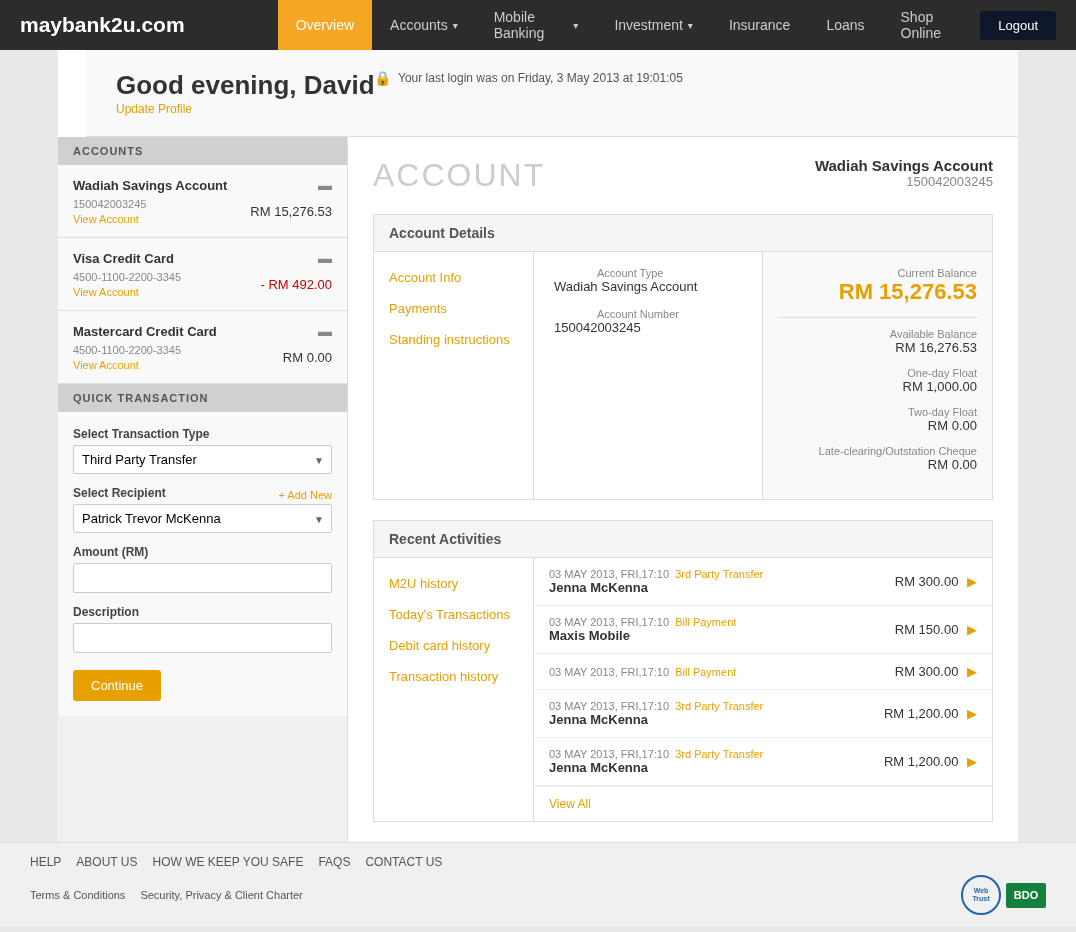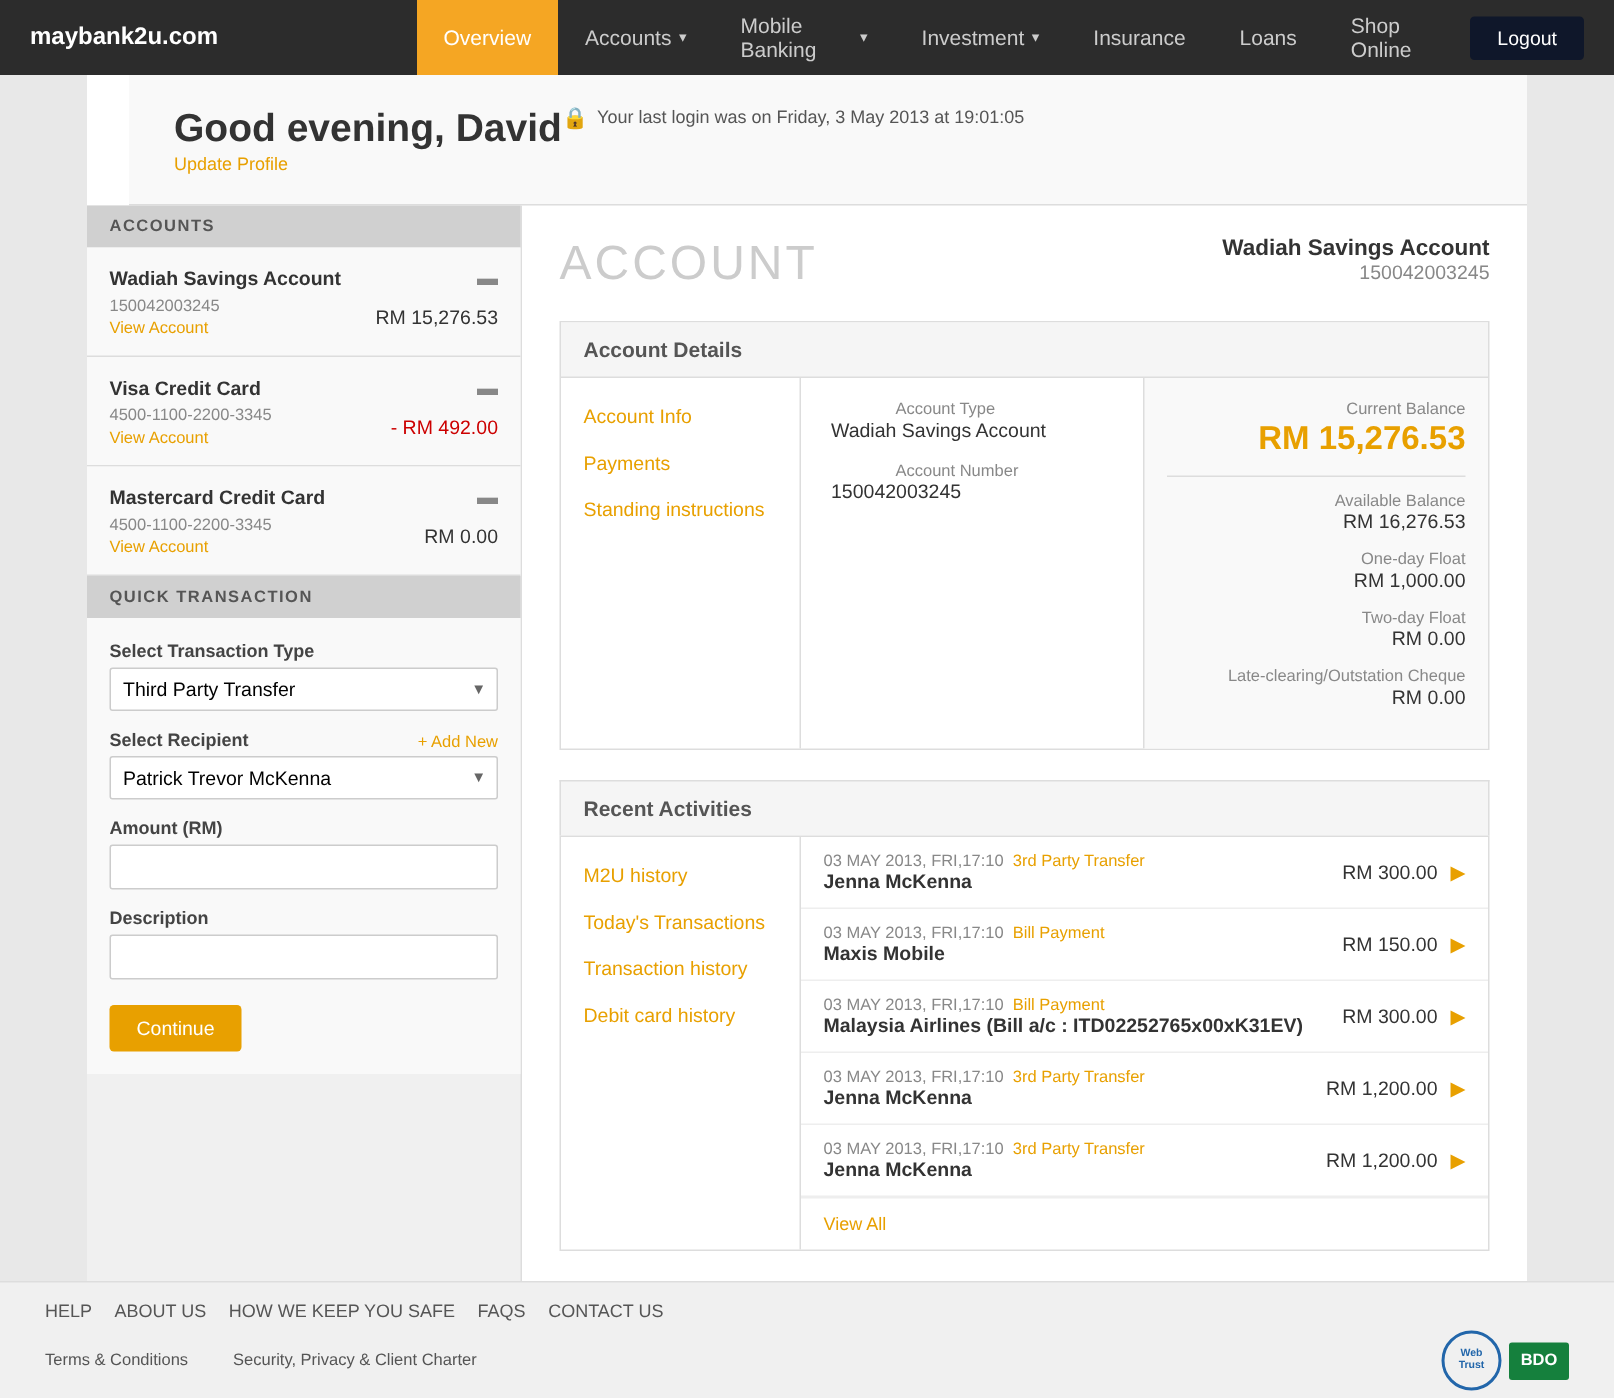--- a/index.html
+++ b/index.html
@@ -1,20 +1,20 @@
 <!DOCTYPE html>
 <html><head>
   <meta charset="utf-8">
   <style>
     * { margin: 0; padding: 0; box-sizing: border-box; }
     body { font-family: Arial, sans-serif; background: #e8e8e8; font-size: 13px; color: #333; width: 1076px; }
 
     
     .navbar { background: #2c2c2c; display: flex; align-items: center; height: 50px; }
-    .navbar .logo { padding: 0 20px; color: #f5a623; font-weight: bold; font-size: 16px; width: 290px; }
+    .navbar .logo { padding: 0 20px; color: #f5a623; font-weight: bold; font-size: 21px; width: 290px; }
     .navbar .logo span { color: #fff; }
     .nav-items { display: flex; height: 100%; }
     .nav-item { display: flex; align-items: center; padding: 0 18px; color: #ccc; font-size: 14px; cursor: pointer; height: 100%; position: relative; }
     .nav-item.active { background: #f5a623; color: #fff; }
     .nav-item .caret { margin-left: 5px; font-size: 10px; }
     .logout-btn { margin-left: auto; margin-right: 20px; background: #0f172a; color: #fff; border: none; padding: 7px 18px; cursor: pointer; font-size: 13px; border-radius: 3px; }
 
     
     .main-wrapper { background: #fff; width: 960px; margin: 0 auto; min-height: 780px; }
 
@@ -96,21 +96,21 @@
     .tx-right { text-align: right; white-space: nowrap; }
     .tx-amount { font-size: 13px; color: #333; }
     .tx-arrow { color: #e8a000; margin-left: 5px; }
     .view-all-link { display: block; padding: 10px 15px; color: #e8a000; font-size: 12px; text-decoration: none; cursor: pointer; border-top: 1px solid #eee; }
 
     
     .footer { background: #f0f0f0; border-top: 1px solid #ddd; padding: 12px 30px; }
     .footer-links { display: flex; gap: 15px; margin-bottom: 6px; }
     .footer-link { color: #555; font-size: 12px; cursor: pointer; }
     .footer-bottom { display: flex; justify-content: space-between; align-items: center; }
-    .footer-bottom-left { display: flex; gap: 30px; }
+    .footer-bottom-left { display: flex; gap: 15px; }
     .footer-bottom-link { color: #555; font-size: 11px; cursor: pointer; }
     .footer-logos { display: flex; gap: 5px; align-items: center; }
     .webtrust-badge { width: 40px; height: 40px; border: 2px solid #2266aa; border-radius: 50%; display: flex; align-items: center; justify-content: center; font-size: 7px; color: #2266aa; font-weight: bold; text-align: center; line-height: 1.1; }
     .bdo-badge { width: 40px; height: 25px; background: #15803d; display: flex; align-items: center; justify-content: center; color: #fff; font-size: 11px; font-weight: bold; border-radius: 2px; }
   </style>
 </head>
 <body>
 
 <div class="navbar">
   <div class="logo">
@@ -291,22 +291,22 @@
             </div>
           </div>
         </div>
       </div>
 
       <div class="activities-section-header">Recent Activities</div>
       <div class="activities-body">
         <div class="activities-nav">
           <div class="activities-nav-item">M2U history</div>
           <div class="activities-nav-item">Today's Transactions</div>
+          <div class="activities-nav-item">Debit card history</div>
           <div class="activities-nav-item">Transaction history</div>
-          <div class="activities-nav-item">Debit card history</div>
         </div>
         <div class="activities-content">
 
         <div class="transaction-row">
       <div class="tx-left">
         <div class="tx-meta">
           <span>03 MAY 2013, FRI,17:10</span>
           &nbsp;<span class="tx-type">3rd Party Transfer</span>
         </div>
         <div class="tx-name">Jenna McKenna</div>
@@ -328,21 +328,20 @@
         <span class="tx-amount">RM 150.00</span>
         <span class="tx-arrow">▶</span>
       </div>
     </div>
             <div class="transaction-row">
       <div class="tx-left">
         <div class="tx-meta">
           <span>03 MAY 2013, FRI,17:10</span>
           &nbsp;<span class="tx-type">Bill Payment</span>
         </div>
-        <div class="tx-name">Malaysia Airlines  (Bill a/c : ITD02252765x00xK31EV)</div>
       </div>
       <div class="tx-right">
         <span class="tx-amount">RM 300.00</span>
         <span class="tx-arrow">▶</span>
       </div>
     </div>
             <div class="transaction-row">
       <div class="tx-left">
         <div class="tx-meta">
           <span>03 MAY 2013, FRI,17:10</span>

